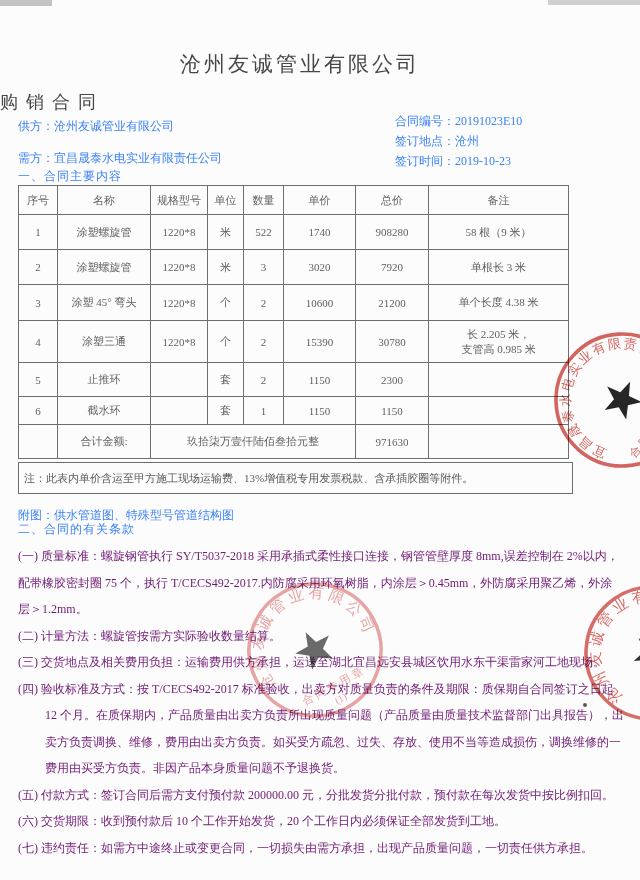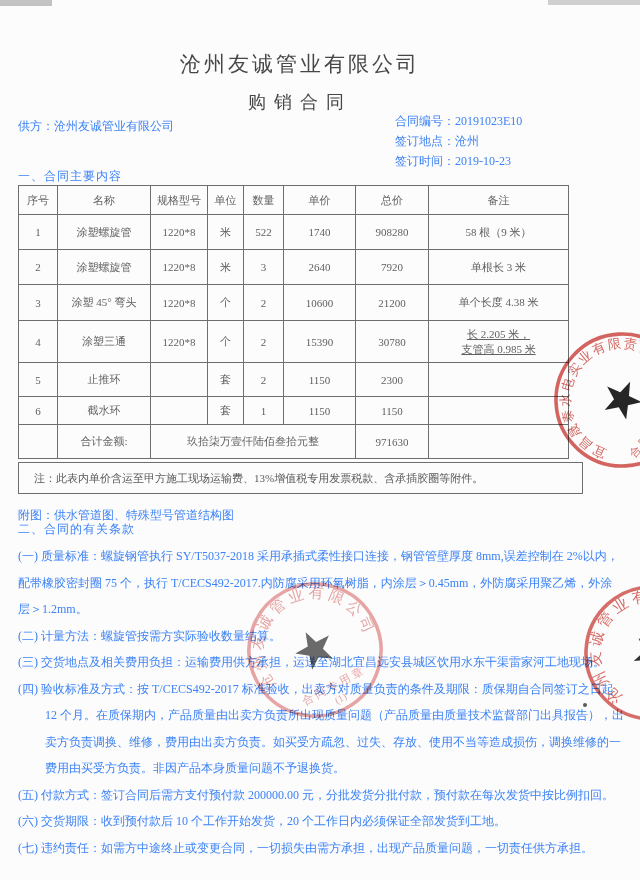--- a/index.html
+++ b/index.html
@@ -9,21 +9,21 @@
     background:#fcfcfc;overflow:hidden;
     font-family:"Liberation Serif","DejaVu Serif",serif;
     color:#4d4d4d;
   }
   .artifact{position:absolute;background:#c3c3c3;}
   #artifact-tl{left:0;top:0;width:52px;height:6px;}
   #artifact-tr{left:548px;top:0;width:92px;height:5px;opacity:.8;}
 
   .doc-company{position:absolute;left:0;top:50px;width:600px;text-align:center;
     font-size:21px;letter-spacing:3px;color:#474747;}
-  .doc-title{position:absolute;left:0;top:90px;width:600px;text-align:center;
+  .doc-title{position:absolute;left:0;top:90px;width:600px;
     font-size:18px;letter-spacing:8px;color:#474747;}
 
   .field{position:absolute;font-size:12px;color:#3b82f6;white-space:nowrap;}
   #supplier-row{left:18px;top:118px;}
   #buyer-row{left:18px;top:150px;}
   #meta-no{left:395px;top:113px;}
   #meta-place{left:395px;top:133px;}
   #meta-date{left:395px;top:153px;}
   #section1-heading{left:18px;top:168px;letter-spacing:1px;}
 
@@ -31,32 +31,32 @@
     position:absolute;left:18px;top:185px;border-collapse:collapse;
     table-layout:fixed;width:550px;font-size:11px;color:#616161;border-radius:6px;
   }
   table.items td,table.items th{
     border:1px solid #6e6e6e;text-align:center;vertical-align:middle;
     font-weight:normal;padding:0 2px;overflow:hidden;
   }
   tr.hdr{height:29px;} tr.r1{height:35px;} tr.r2{height:35px;}
   tr.r3{height:36px;} tr.r4{height:42px;} tr.r5{height:34px;}
   tr.r6{height:28px;} tr.rt{height:34px;padding-left:35px;}
-  .note2line div{line-height:15px;text-decoration:underline;}
+  .note2line div{line-height:15px;}
 
   #footnote-box{
     position:absolute;left:18px;top:462px;width:548px;height:30px;
     border:1px solid #6e6e6e;font-size:11px;color:#595959;
-    line-height:30px;padding-left:15px;white-space:nowrap;overflow:hidden;
+    line-height:30px;padding-left:5px;white-space:nowrap;overflow:hidden;
   }
   #attachment-note{left:18px;top:497px;margin-top:10px;}
   #section2-heading{left:18px;top:521px;letter-spacing:1px;}
 
   #clauses{position:absolute;left:18px;top:543px;width:610px;
-    font-size:12px;color:#3b82f6;}
+    font-size:12px;color:#701a75;}
   #clauses .cl{height:26.5px;line-height:26.5px;white-space:nowrap;}
   #clauses .indent{padding-left:27px;}
 
   .stamp{position:absolute;mix-blend-mode:multiply;pointer-events:none;}
   #stamp-buyer{left:522px;top:300px;color:#cf4a44;opacity:.85;}
   #stamp-supplier{left:215px;top:550px;color:#d96565;opacity:.58;}
   #stamp-supplier-right{left:552px;top:553px;color:#cf4a44;opacity:.8;}
   .stamp text{fill:currentColor;}
   .dot{position:absolute;border-radius:50%;background:#3c3c3c;}
   #ink-dot{left:583px;top:703px;width:4px;height:4px;opacity:.85;}
@@ -67,20 +67,23 @@
 <div id="page">
 
   <div id="artifact-tl" class="artifact"></div>
   <div id="artifact-tr" class="artifact"></div>
 
   <div class="doc-company">沧州友诚管业有限公司</div>
   <div class="doc-title">购销合同</div>
 
   <div id="supplier-row" class="field">
     <span>供方：</span><span>沧州友诚管业有限公司</span>
+  </div>
+  <div id="buyer-row" class="field">
+    <span>需方：</span><span>宜昌晟泰水电实业有限责任公司</span>
   </div>
 
   <div id="meta-no" class="field">
     <span>合同编号：</span><span>20191023E10</span>
   </div>
   <div id="meta-place" class="field">
     <span>签订地点：</span><span>沧州</span>
   </div>
   <div id="meta-date" class="field">
     <span>签订时间：</span><span>2019-10-23</span>
@@ -119,21 +122,21 @@
       <td>1740</td>
       <td>908280</td>
       <td>58 根（9 米）</td>
     </tr>
     <tr class="r2">
       <td>2</td>
       <td>涂塑螺旋管</td>
       <td>1220*8</td>
       <td>米</td>
       <td>3</td>
-      <td>2640</td>
+      <td>3020</td>
       <td>7920</td>
       <td>单根长 3 米</td>
     </tr>
     <tr class="r3">
       <td>3</td>
       <td>涂塑 45° 弯头</td>
       <td>1220*8</td>
       <td>个</td>
       <td>2</td>
       <td>10600</td>

